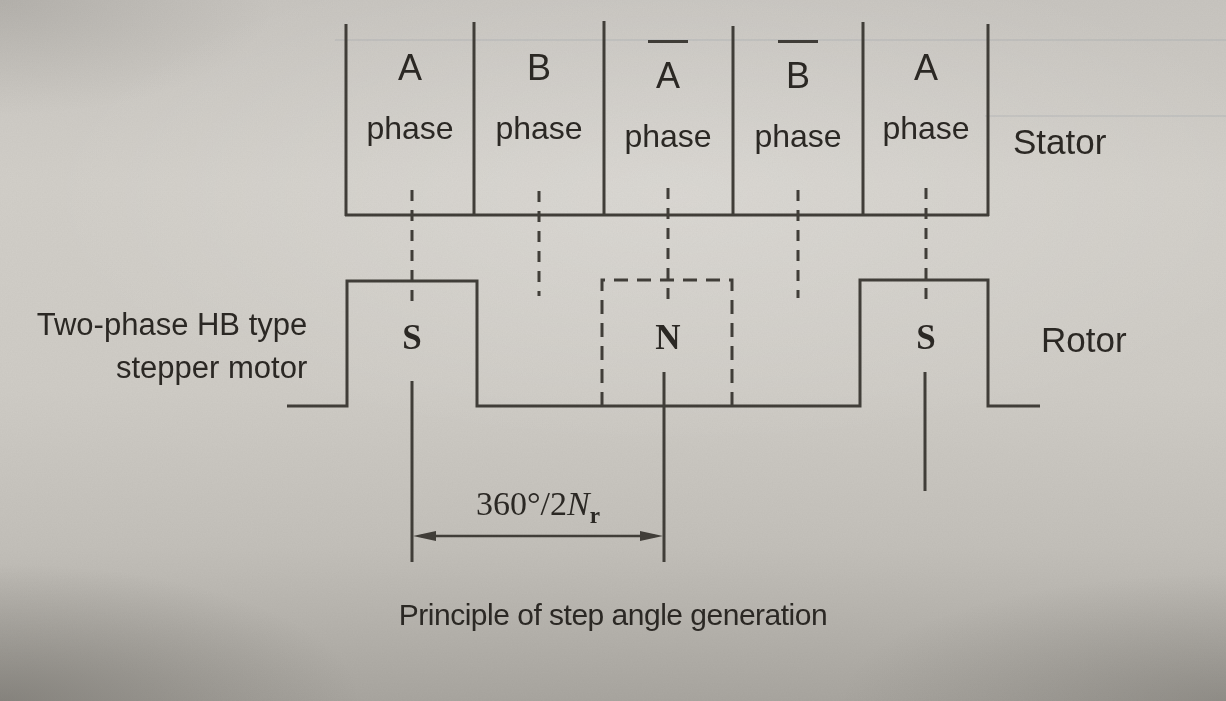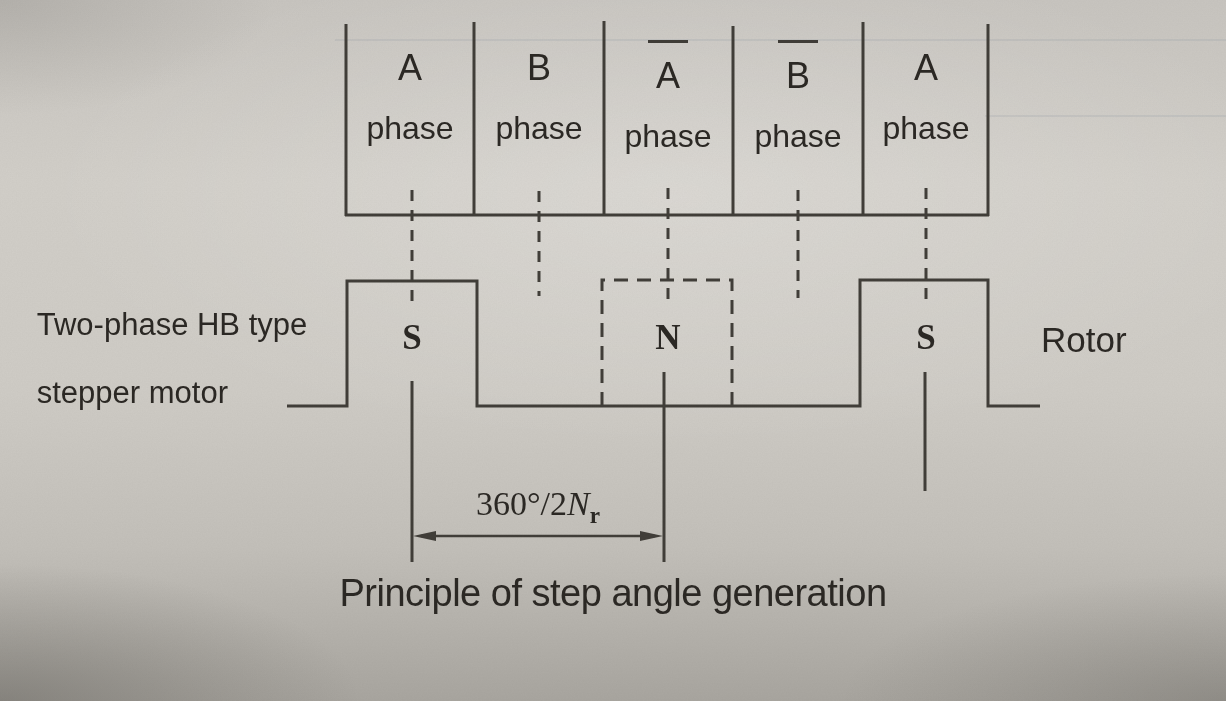--- a/index.html
+++ b/index.html
@@ -39,34 +39,34 @@
   .side-label{font-size:35px;}
 
   
   .rpole{
     position:absolute;top:320px;transform:translateX(-50%);
     font-family:"Liberation Serif", serif;font-weight:bold;font-size:35px;line-height:1;
   }
 
   .motor-label{
     position:absolute;left:172px;top:306px;transform:translateX(-50%);
-    text-align:left;font-size:31px;line-height:38px;
+    text-align:right;font-size:31px;line-height:38px;
   }
-  .motor-label .ml2{margin-top:30px;}
+  .motor-label .ml2{margin-top:5px;}
 
   .dim{
     position:absolute;left:538px;top:487px;transform:translateX(-50%);
     font-family:"Liberation Serif", serif;font-size:34px;line-height:1;
   }
   .dim .dim-sym{font-style:italic;}
   .dim sub{font-size:0.68em;font-weight:bold;line-height:0;}
 
   .caption{
-    position:absolute;left:613px;top:571px;transform:translateX(-50%);
-    font-size:38px;letter-spacing:-0.5px;line-height:44px;
+    position:absolute;left:613px;top:593px;transform:translateX(-50%);
+    font-size:30px;letter-spacing:-0.5px;line-height:44px;
   }
 </style>
 </head>
 <body>
 
 <div id="figure" style="--ink: #3f3c37; --text: #2b2824;">
 
   <svg class="art" width="1226" height="701" viewBox="0 0 1226 701">
     <defs>
       <filter id="grain" x="0" y="0" width="100%" height="100%">
@@ -117,20 +117,21 @@
     <div class="overbar"></div>
     <div class="pole-letter">B</div>
     <div class="pole-word">phase</div>
   </div>
   <div class="pole" style="left: 926px; padding-top: 10px;">
 
     <div class="pole-letter">A</div>
     <div class="pole-word">phase</div>
   </div>
 
+  <div class="lbl side-label" style="left:1013px;top:122px">Stator</div>
   <div class="lbl side-label" style="left:1041px;top:320px">Rotor</div>
 
   <div class="rpole" style="left:412px">S</div>
   <div class="rpole" style="left:668px">N</div>
   <div class="rpole" style="left:926px">S</div>
 
   <div class="motor-label">
     <div class="ml1">Two-phase HB type</div>
     <div class="ml2">stepper motor</div>
   </div>

